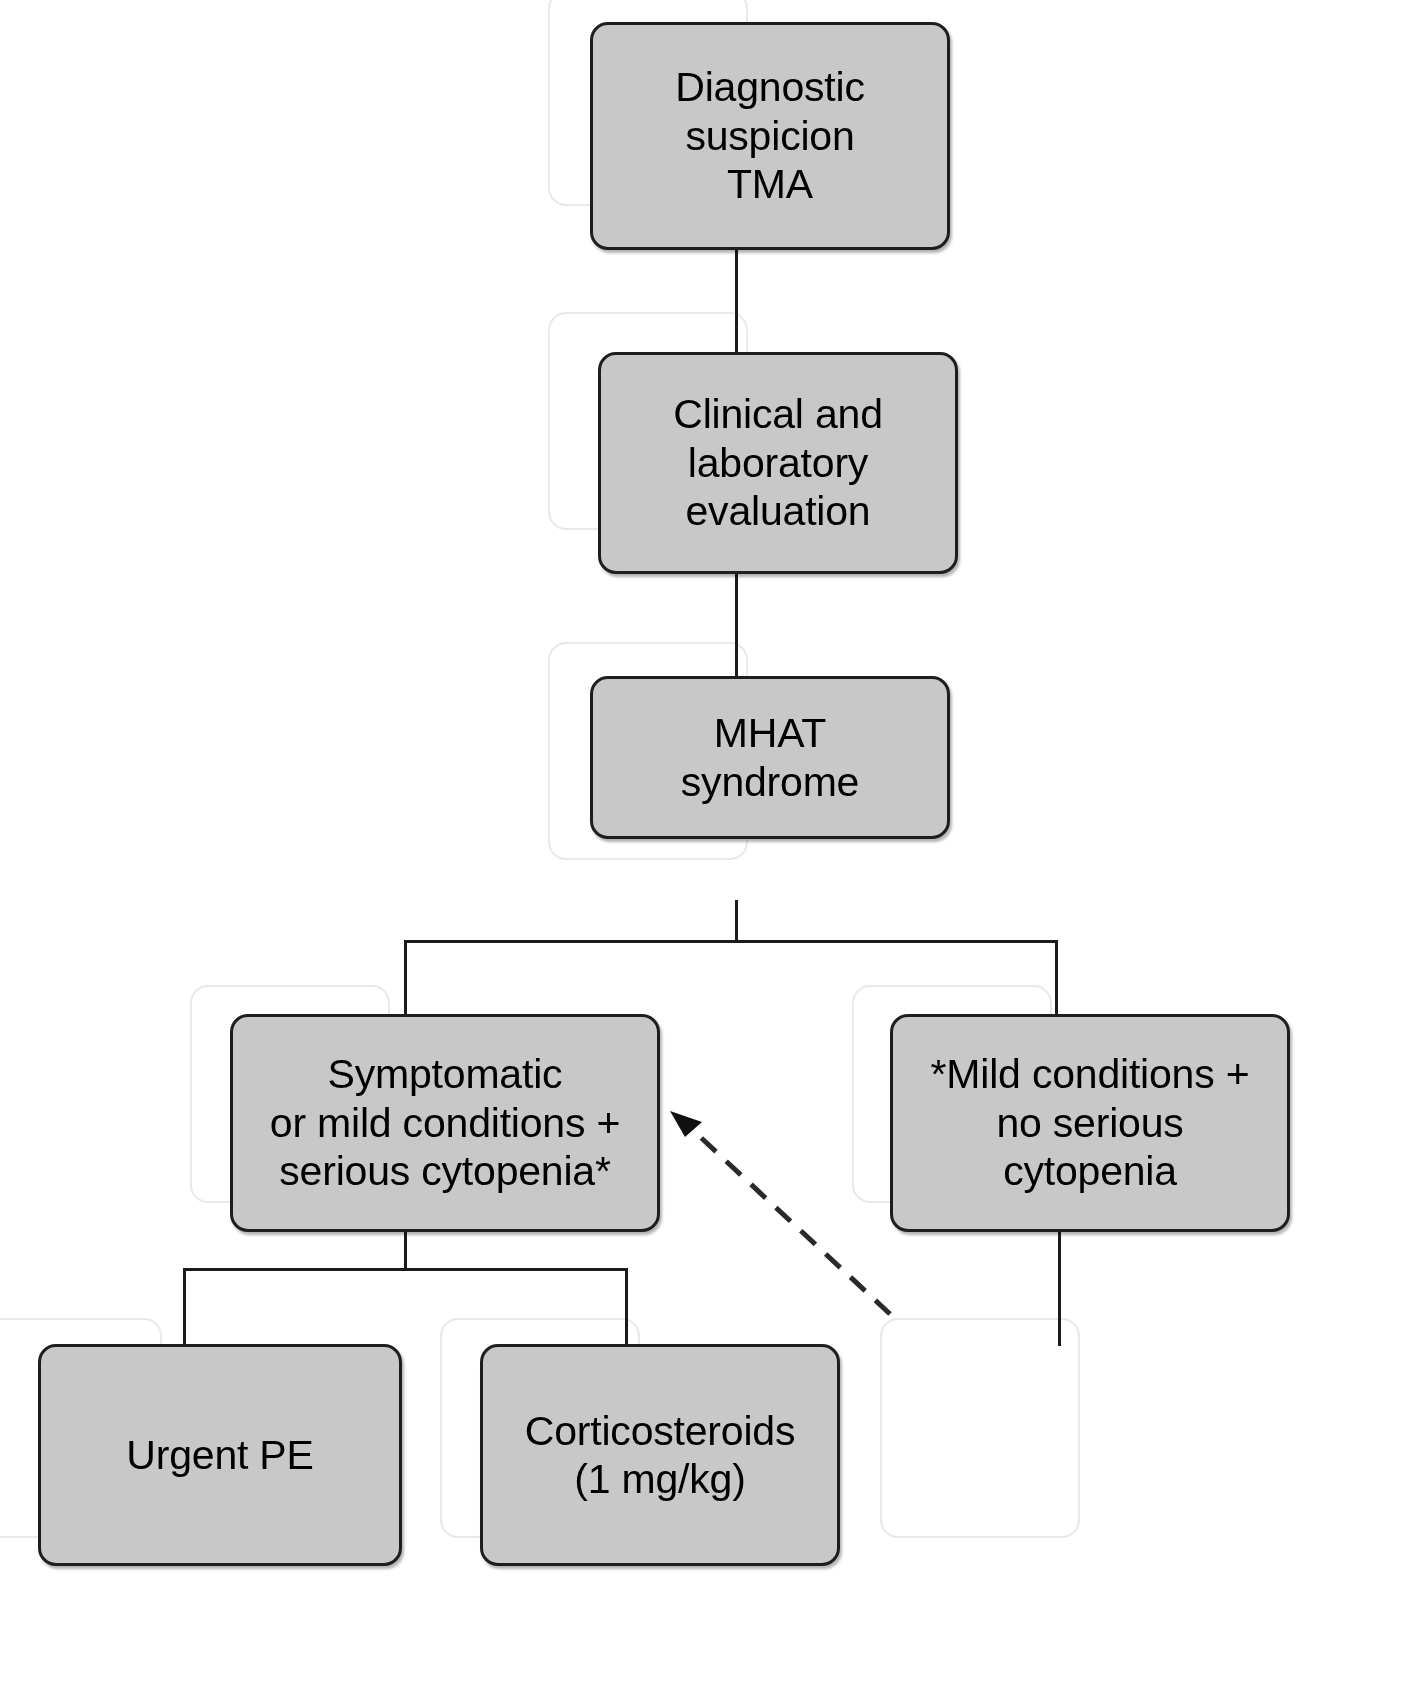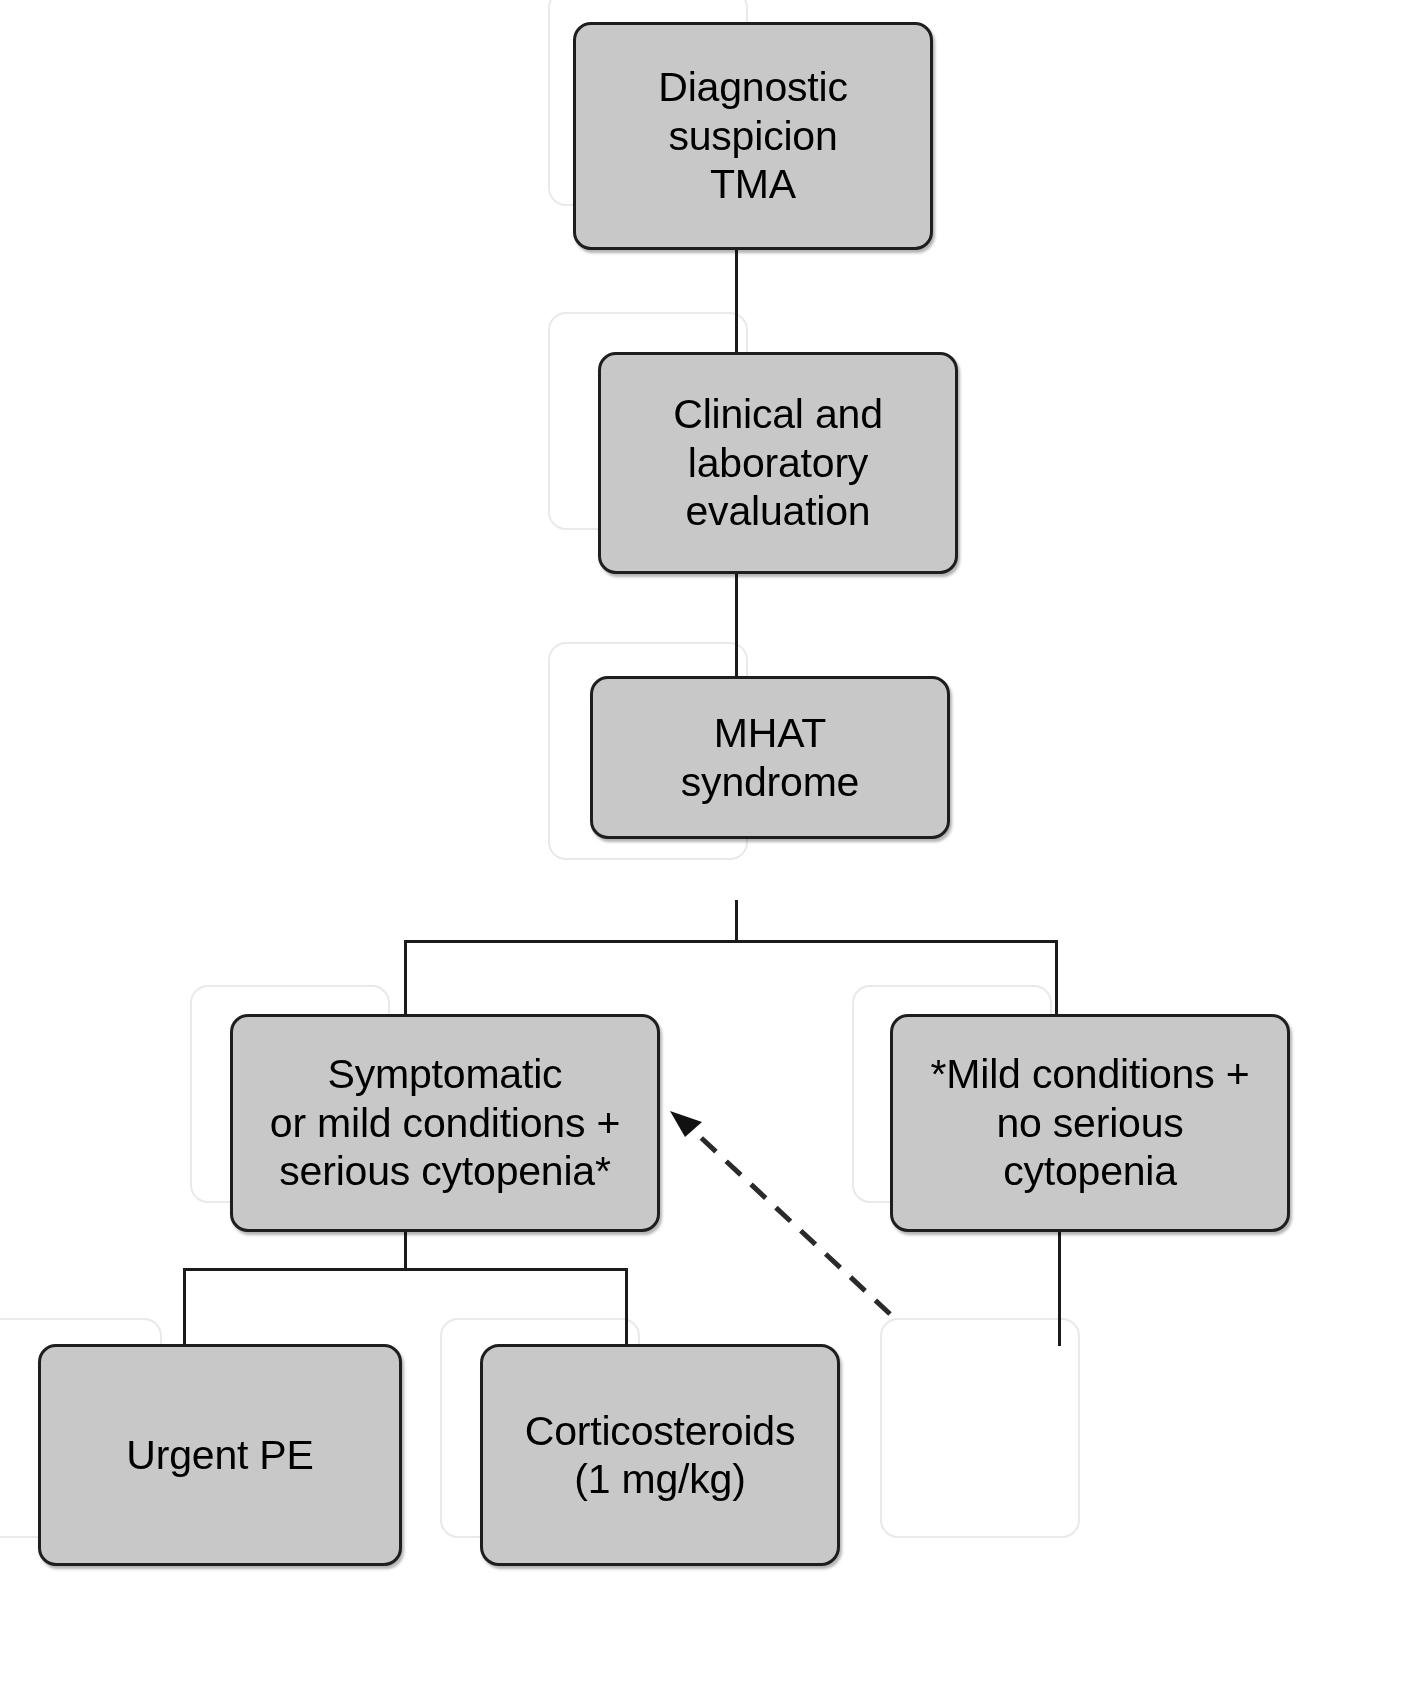--- a/index.html
+++ b/index.html
@@ -98,21 +98,21 @@
   <div class="vline" style="left:183px; top:1268px; height:78px;"></div>
   <div class="vline" style="left:625px; top:1268px; height:78px;"></div>
 
   <div class="vline" style="left:1058px; top:1228px; height:118px;"></div>
 
   <svg class="dashed-arrow" style="left:650px; top:1100px;" width="270" height="240" viewBox="0 0 270 240">
     <line x1="240" y1="214" x2="32" y2="20" stroke="#2a2a2a" stroke-width="5" stroke-dasharray="20,14" stroke-linecap="butt"></line>
     <polygon points="20,11 52,22 35,37" fill="#111111"></polygon>
   </svg>
 
-  <div class="node" style="left:573px; top:22px; width:360px; height:228px;">
+  <div class="node" style="left:590px; top:22px; width:360px; height:228px;">
     <span class="lines">Diagnostic
 suspicion
 TMA</span>
   </div>
 
   <div class="node" style="left:590px; top:352px; width:360px; height:222px;margin-left:8px;">
     <span class="lines">Clinical and
 laboratory
 evaluation</span>
   </div>
@@ -131,19 +131,19 @@
   <div class="node" style="left:230px; top:1014px; width:430px; height:218px;">
     <span class="lines">Symptomatic
 or mild conditions +
 serious cytopenia*</span>
   </div>
 
   <div class="node" style="left:38px; top:1344px; width:364px; height:222px;">
     <span class="lines">Urgent PE</span>
   </div>
 
-  <div class="node" style="left:480px; top:1344px; width:360px; height:222px;border-radius:19px;">
+  <div class="node" style="left:480px; top:1344px; width:360px; height:222px;">
     <span class="lines">Corticosteroids
 (1 mg/kg)</span>
   </div>
 
 
 </div>
 
 </body></html>

